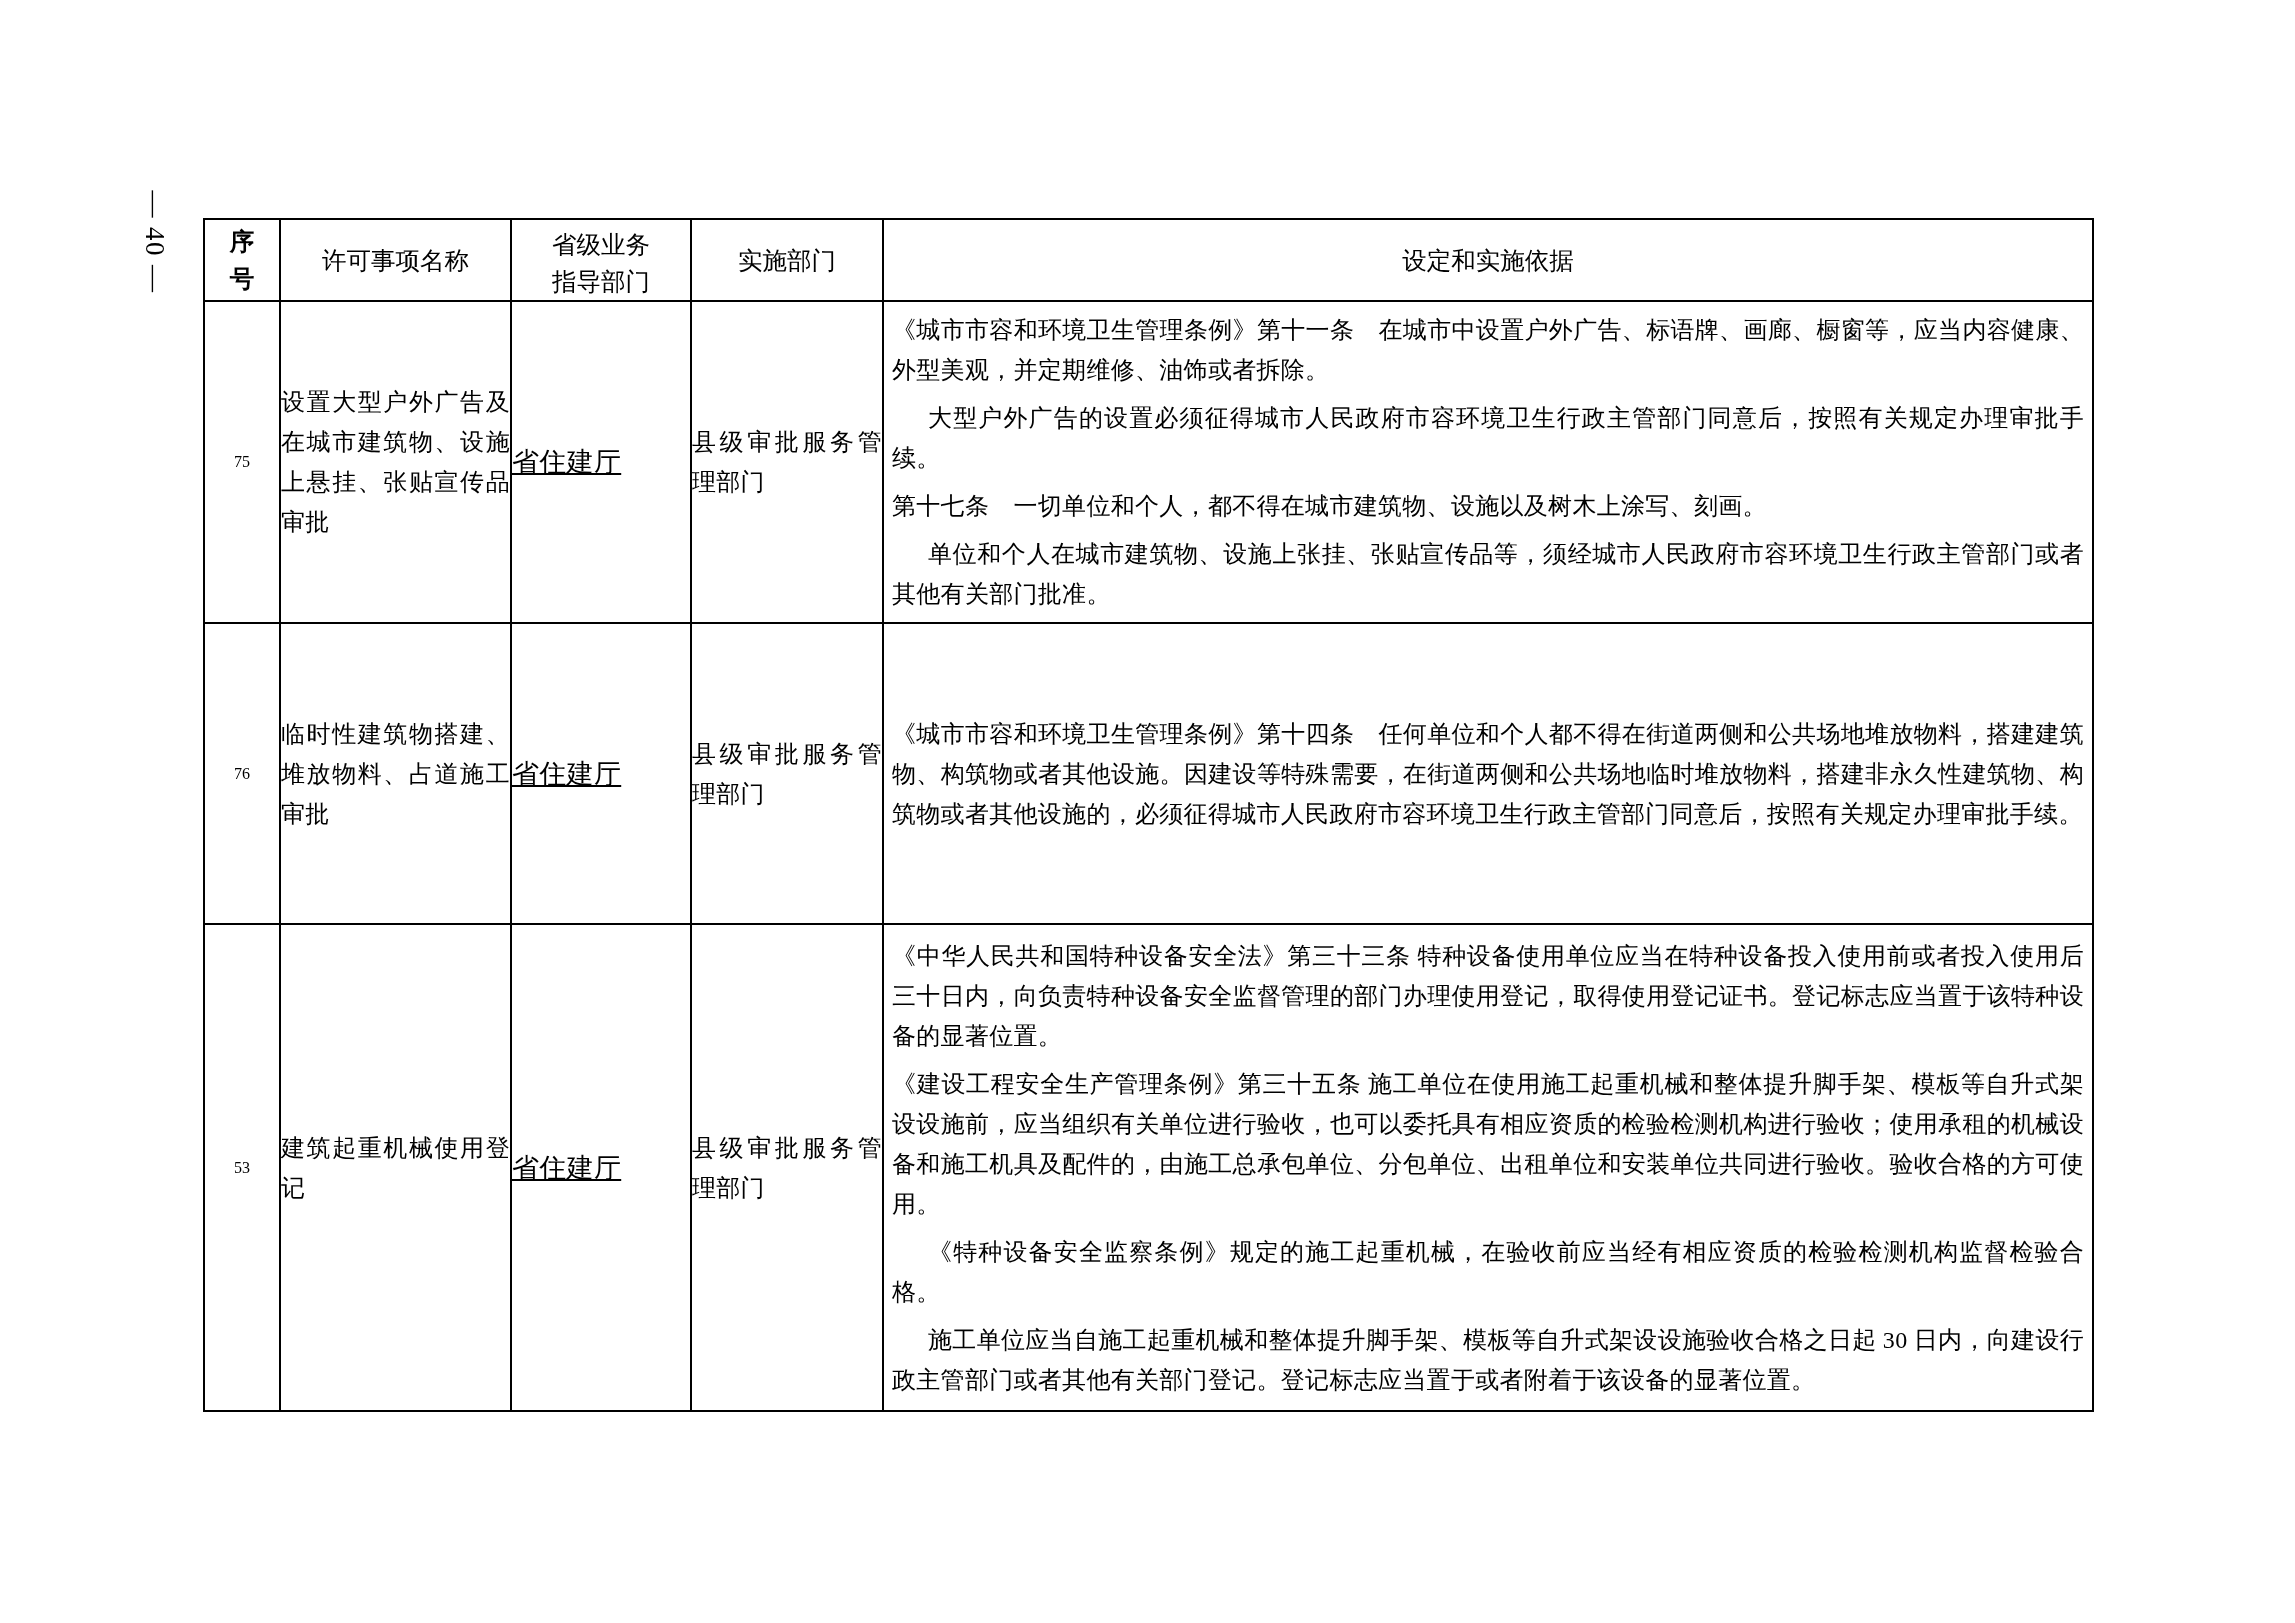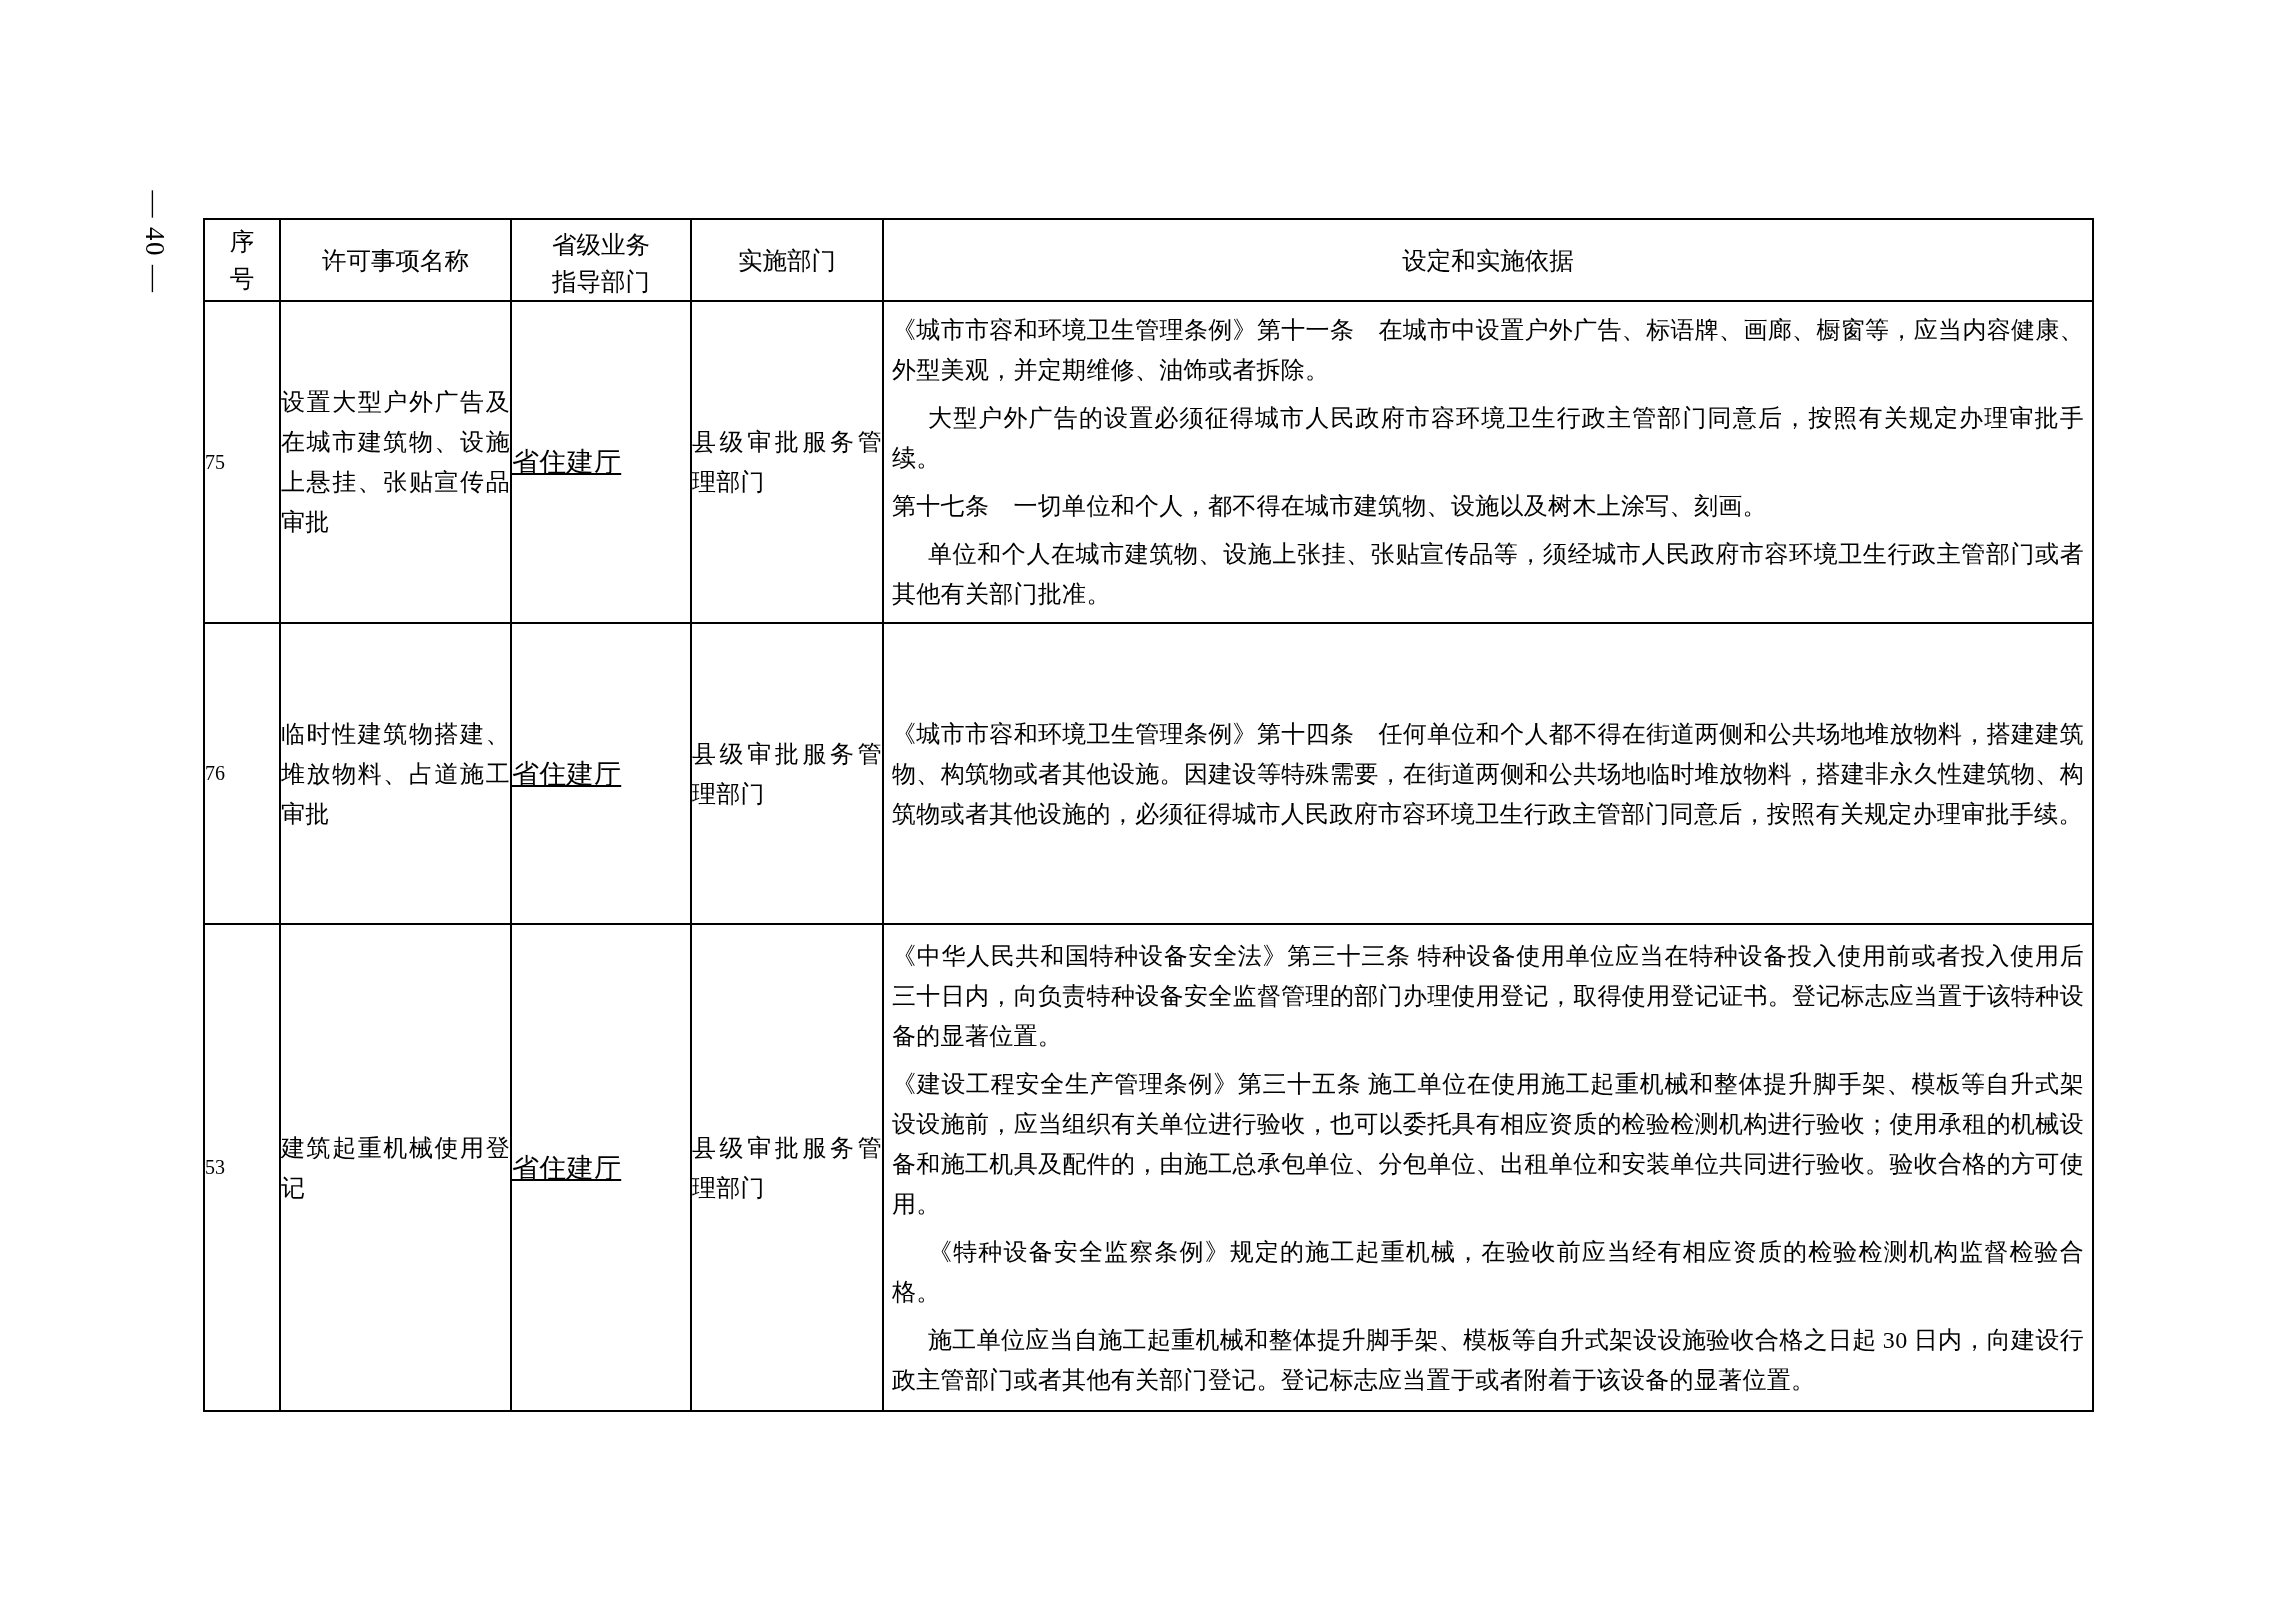--- a/index.html
+++ b/index.html
@@ -47,26 +47,26 @@
   tr.hdr    { height: 76px; }
   tr.row-75 { height: 316px; }
   tr.row-76 { height: 301px; }
   tr.row-77 { height: 487px; }
 
   .hdr th {
     font-size: 24.5px;
     text-align: center;
     line-height: 37px;
   }
-  .w2 { display: inline-block; width: 1.3em; line-height: 37px; }
+  .w2 { display: inline-block; width: 1.3em; line-height: 37px; font-weight: bold; }
   .w8 { display: inline-block; width: 4.5em; line-height: 37px; margin-top: 6px; }
 
   td.c-no {
-    text-align: left;
-    font-size: 20px;
+    text-align: center;
+    font-size: 16px;
     border-radius: 10px;
   }
   td.c-name {
     font-size: 24px;
     line-height: 40px;
     padding: 0 11px;
     text-align: justify;
     letter-spacing: 0.3px;
   }
   td.c-guide {

